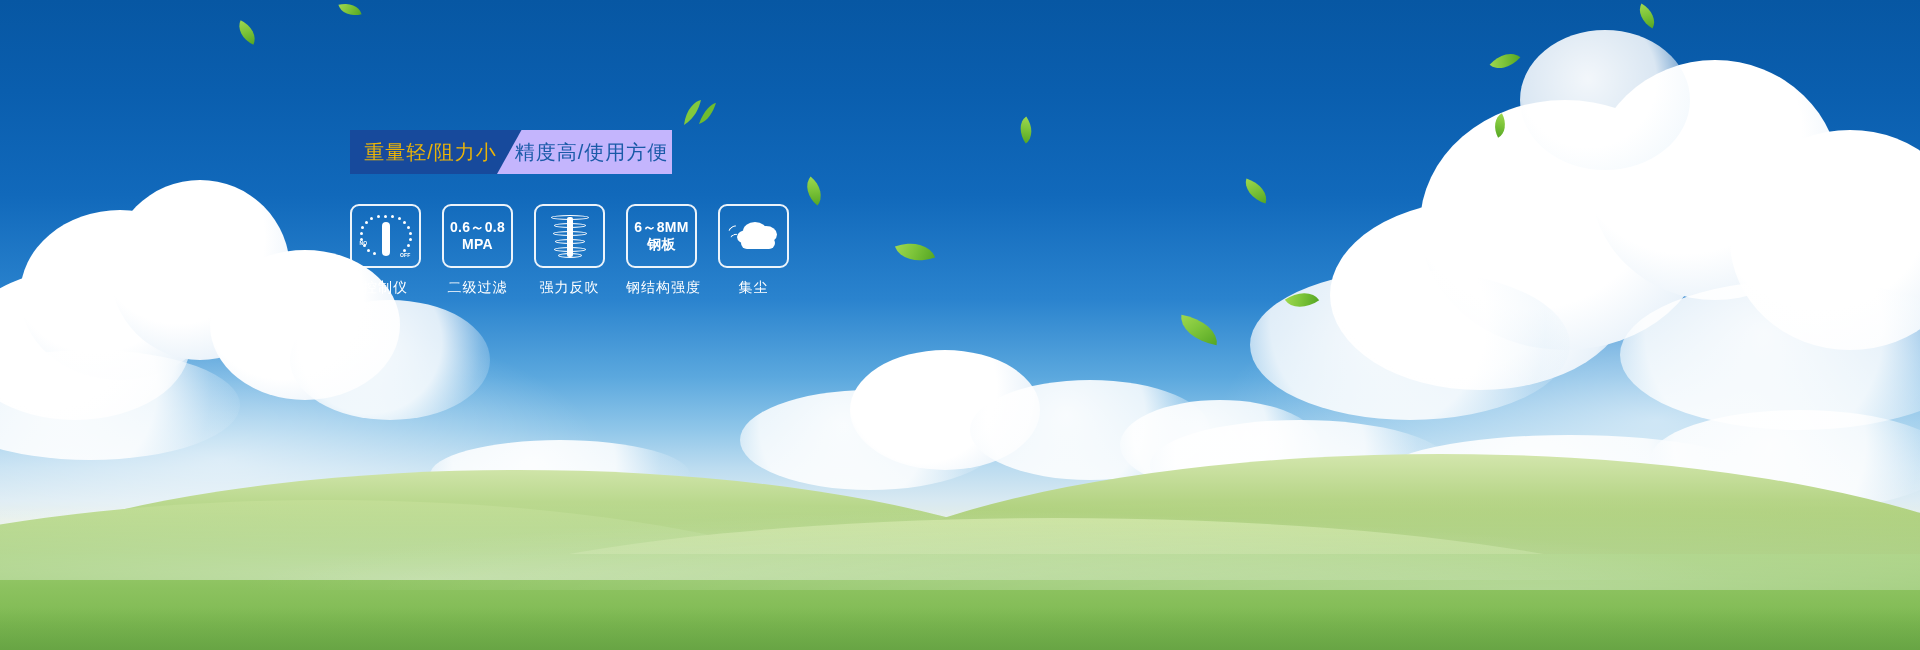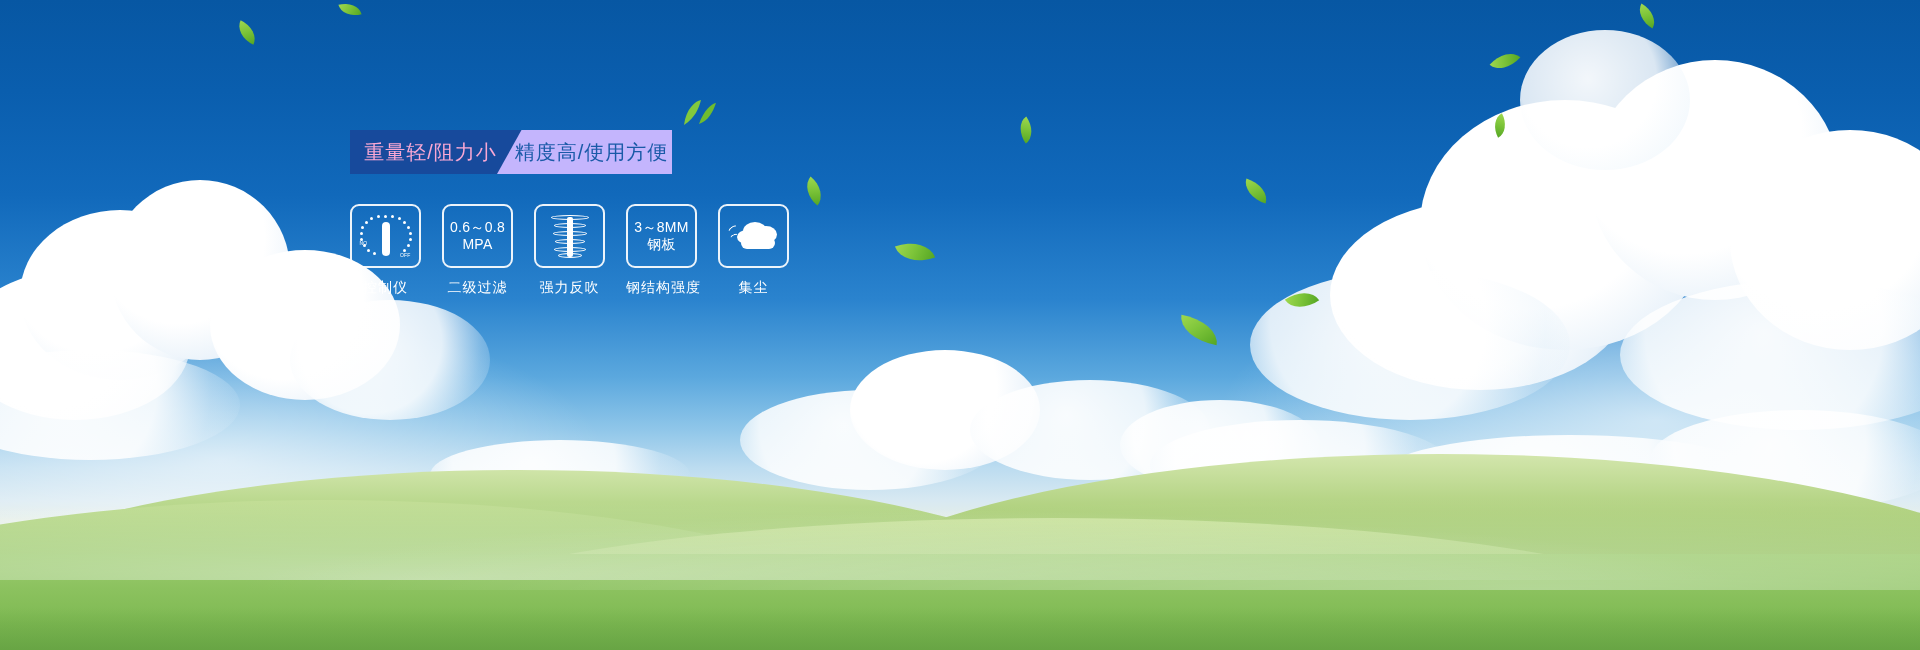--- a/index.html
+++ b/index.html
@@ -102,36 +102,36 @@
   .title-leaf {
     position:absolute; left:332px; top:-8px; width:34px; height:26px;
   }
 
   .tags { display:flex; margin-top:22px; height:44px; width:322px; }
   .tag {
     display:flex; align-items:center; justify-content:center;
     font-size:20px; letter-spacing:1px; height:44px;
   }
   .tag-primary {
-    background:#174a9c; color:#f9a8d4; width:175px;
+    background:#174a9c; color:#eab308; width:175px;
     clip-path:polygon(0 0, 100% 0, 86% 100%, 0 100%);
     padding-right:14px;
   }
   .tag-secondary {
     background:#c4b5fd; color:#1a5aa8; width:175px; margin-left:-28px;
     clip-path:polygon(14% 0, 100% 0, 100% 100%, 0 100%);
     padding-left:14px;
   }
 
   .features { display:flex; margin-top:30px; gap:21px; }
   .feature { width:71px; text-align:center; }
   .feature-box {
     width:71px; height:64px; border:2px solid rgba(255,255,255,.92);
     border-radius:9px; display:flex; align-items:center; justify-content:center;
-    color:#fff; position:relative;
+    color:#fff; position:relative;font-weight:bold;
   }
   .feature-text {
     font-size:14px; line-height:17px; color:#ffffff; letter-spacing:.3px;
   }
   .feature-label {
     margin-top:11px; font-size:14px; color:#ffffff; letter-spacing:1px;
     white-space:nowrap;
   }
 
   
@@ -329,21 +329,21 @@
             <div class="ring" style="top:34px;width:32px;"></div>
             <div class="ring" style="top:40px;width:24px;"></div>
             <div class="stem"></div>
           </div>
         </div>
         <div class="feature-label">强力反吹</div>
       </div>
 
       <div class="feature">
         <div class="feature-box">
-          <div class="feature-text" style="white-space:pre-line;">3～8MM
+          <div class="feature-text" style="white-space:pre-line;">6～8MM
 钢板</div>
         </div>
         <div class="feature-label">钢结构强度</div>
       </div>
 
       <div class="feature">
         <div class="feature-box">
           <div class="aircloud">
             <div class="c" style="left:16px;top:7px;width:24px;height:19px;"></div>
             <div class="c" style="left:28px;top:11px;width:22px;height:17px;"></div>

